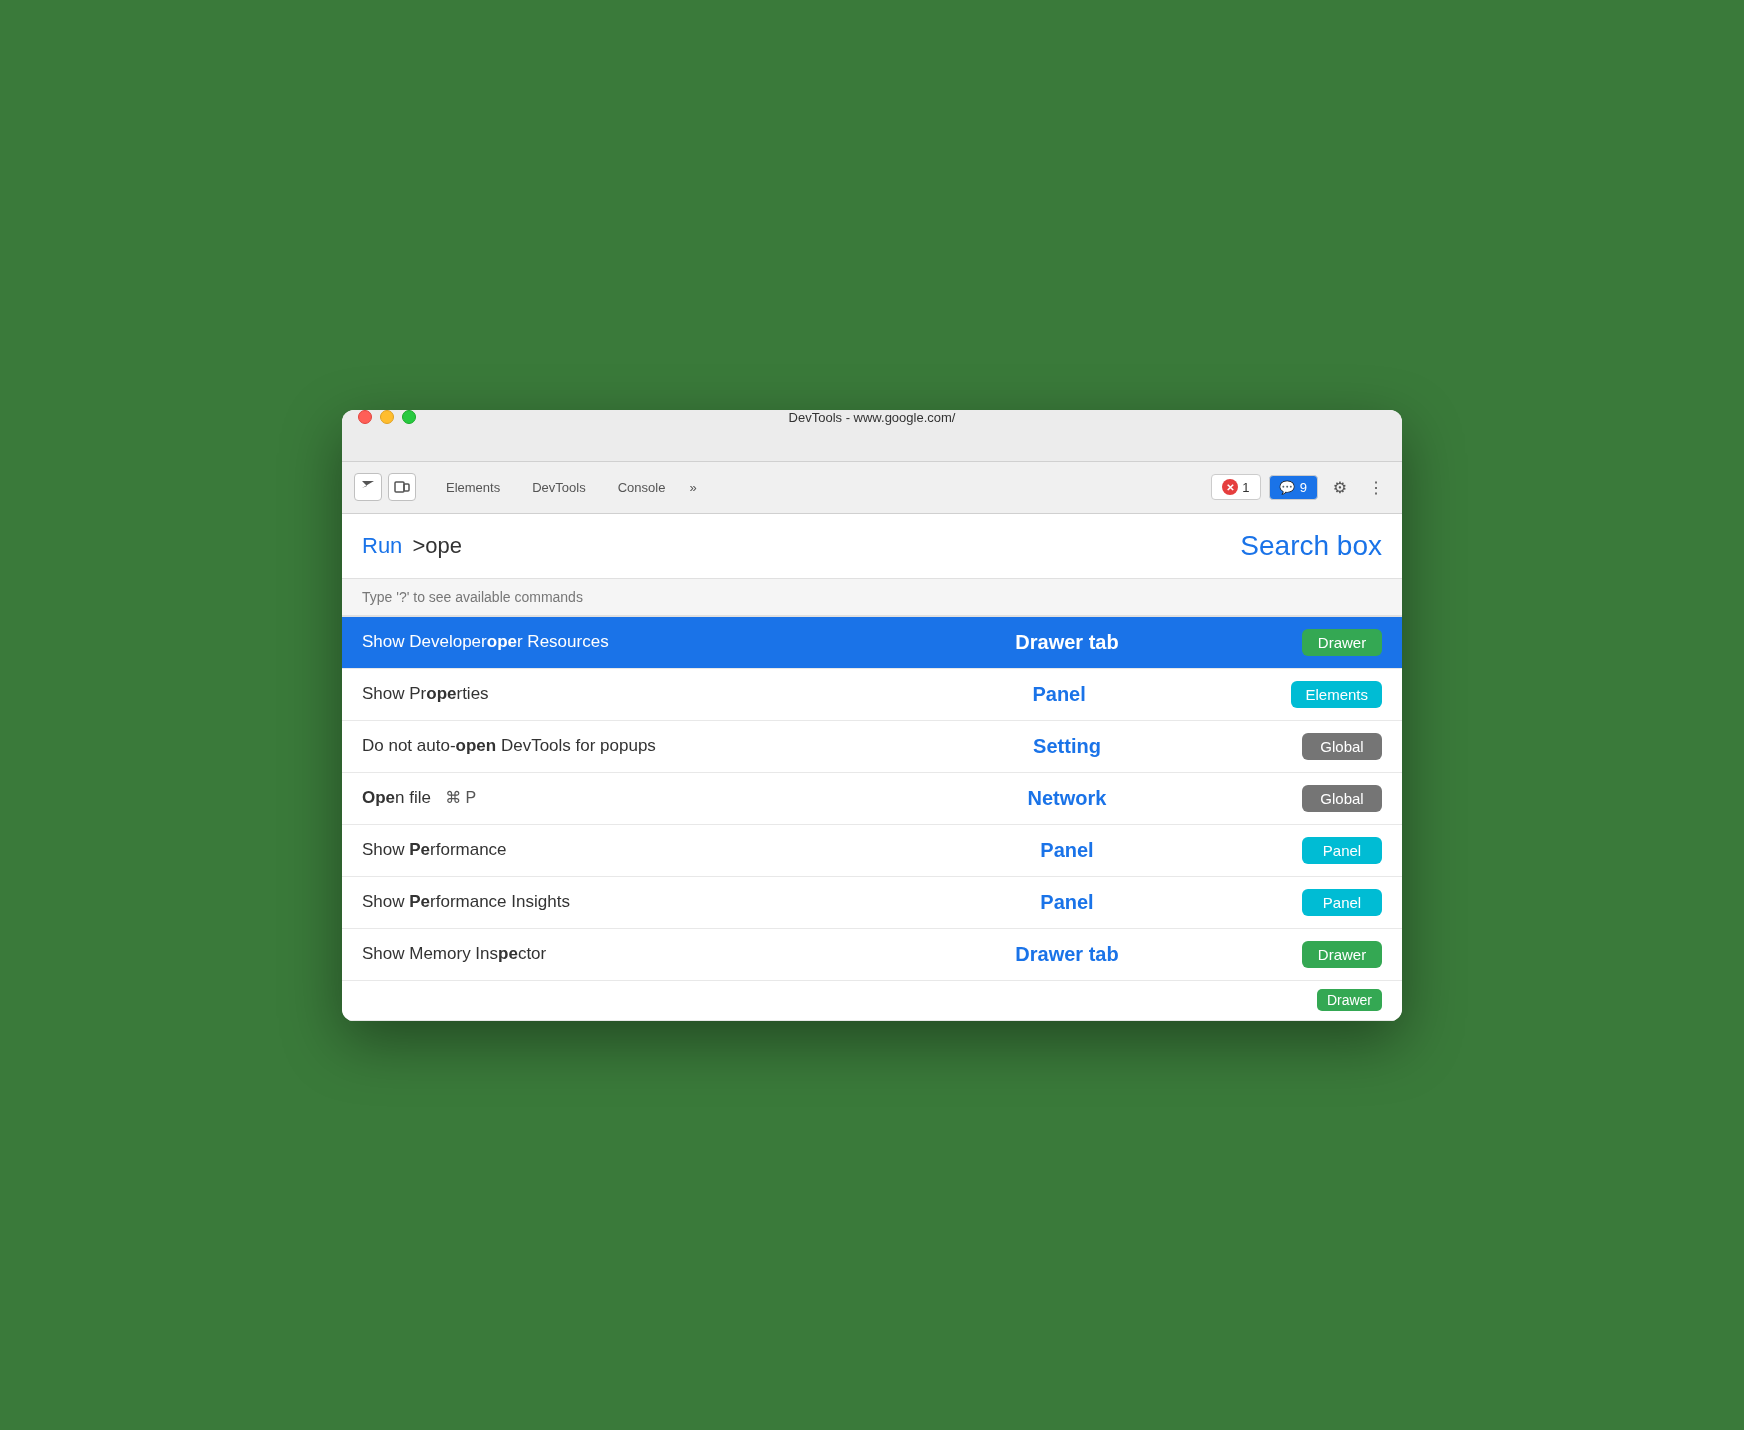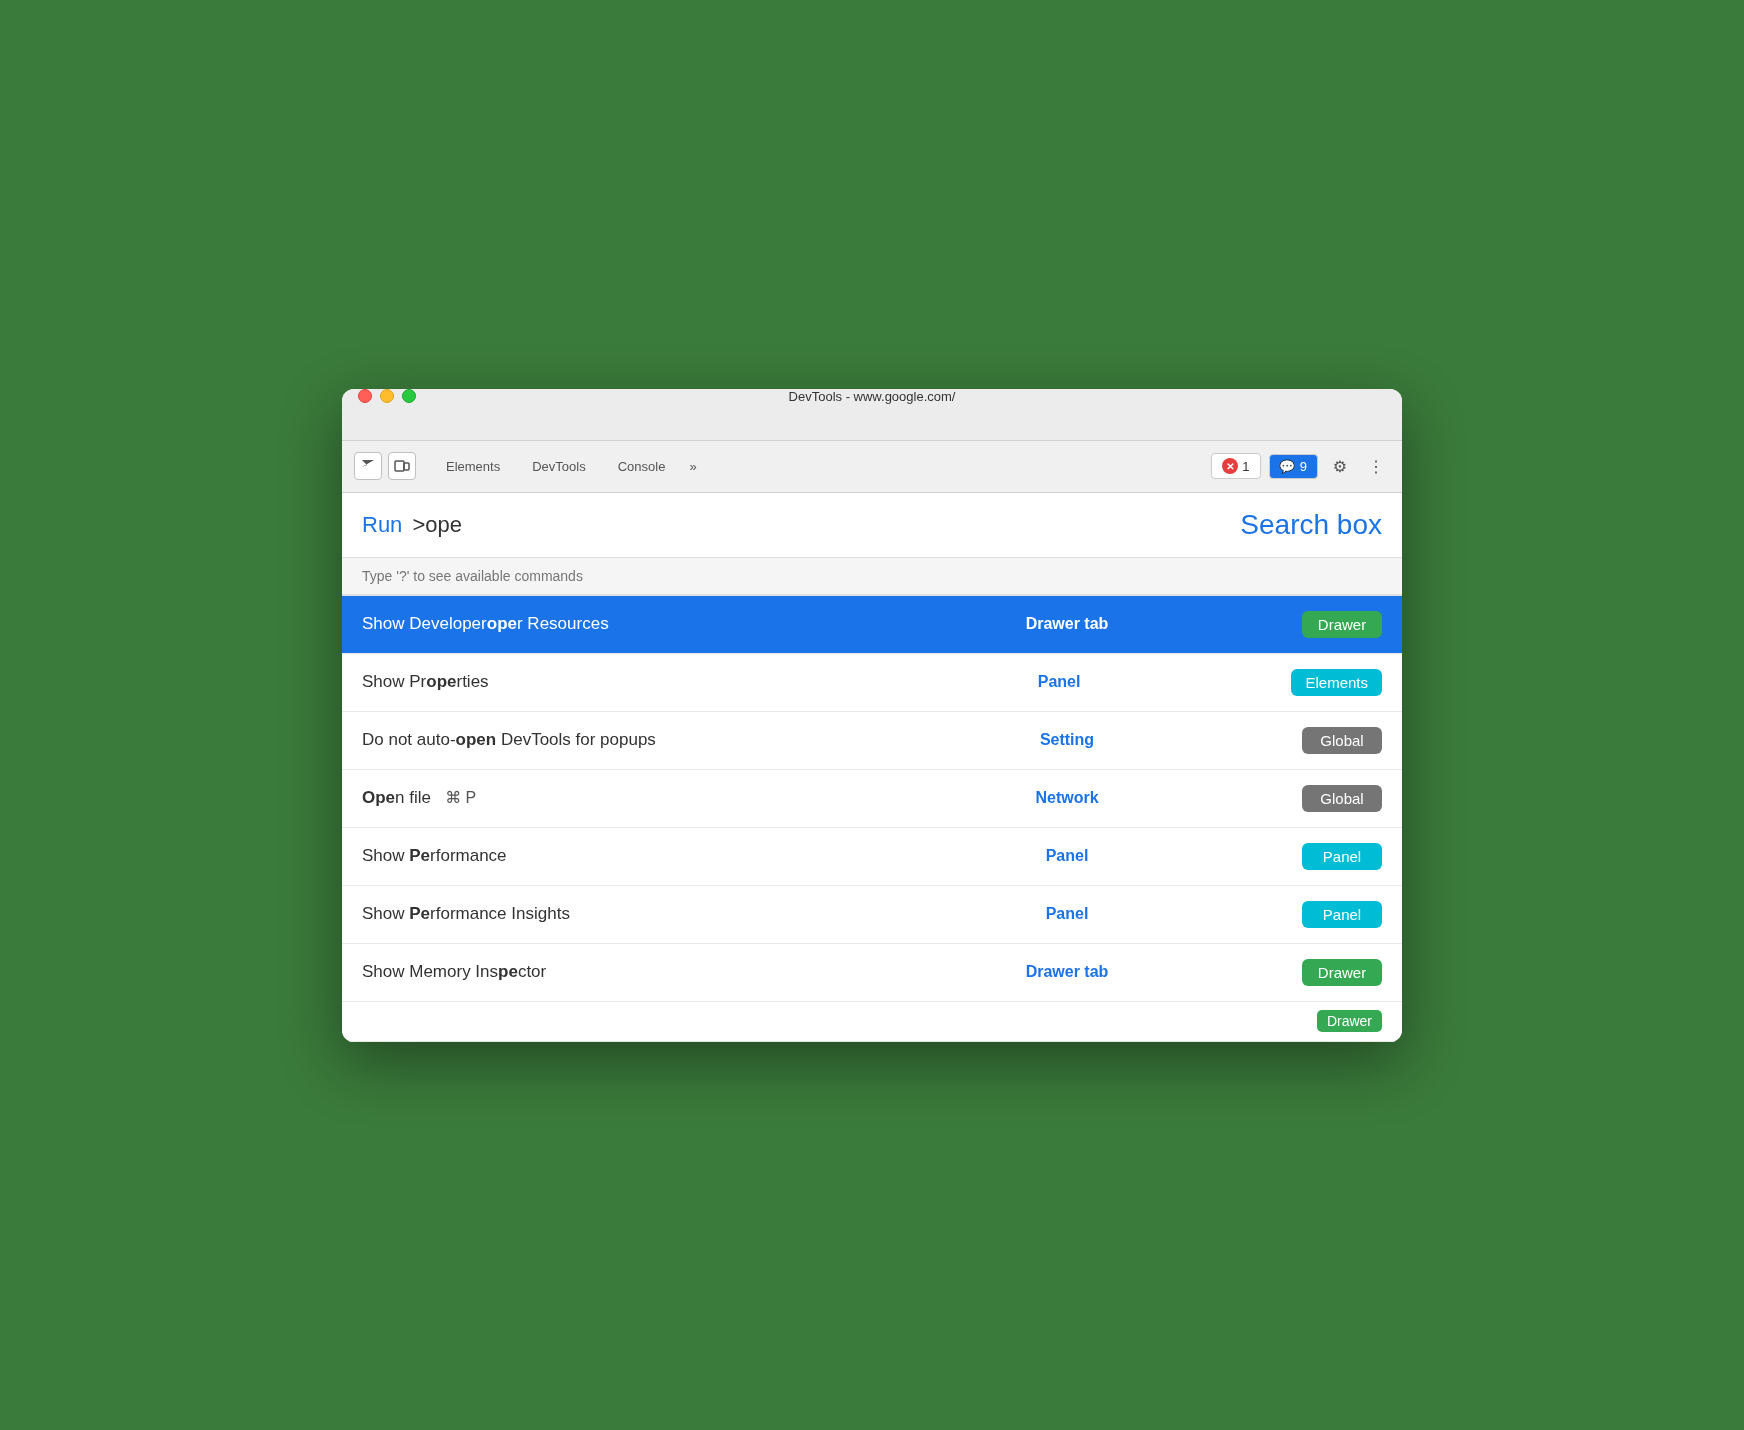--- a/index.html
+++ b/index.html
@@ -181,40 +181,40 @@
       color: #777;
       border-bottom: 1px solid #e0e0e0;
     }
     .results-list {
       border-top: 1px solid #e0e0e0;
     }
     .result-item {
       display: flex;
       align-items: center;
       padding: 0 20px;
-      height: 58px;
+      height: 52px;
       border-bottom: 1px solid #e8e8e8;
       cursor: pointer;
     }
     .result-item.active {
       background: #1a73e8;
     }
     .result-name {
       font-size: 17px;
       color: #333;
       flex: 1;
     }
     .result-name strong {
       font-weight: 700;
     }
     .result-item.active .result-name {
       color: white;
     }
     .result-type {
-      font-size: 16px;
+      font-size: 20px;
       font-weight: 700;
       color: #1a73e8;
       flex: 1;
       text-align: center;
     }
     .result-item.active .result-type {
       color: white;
     }
     .result-badge {
       padding: 5px 14px;

